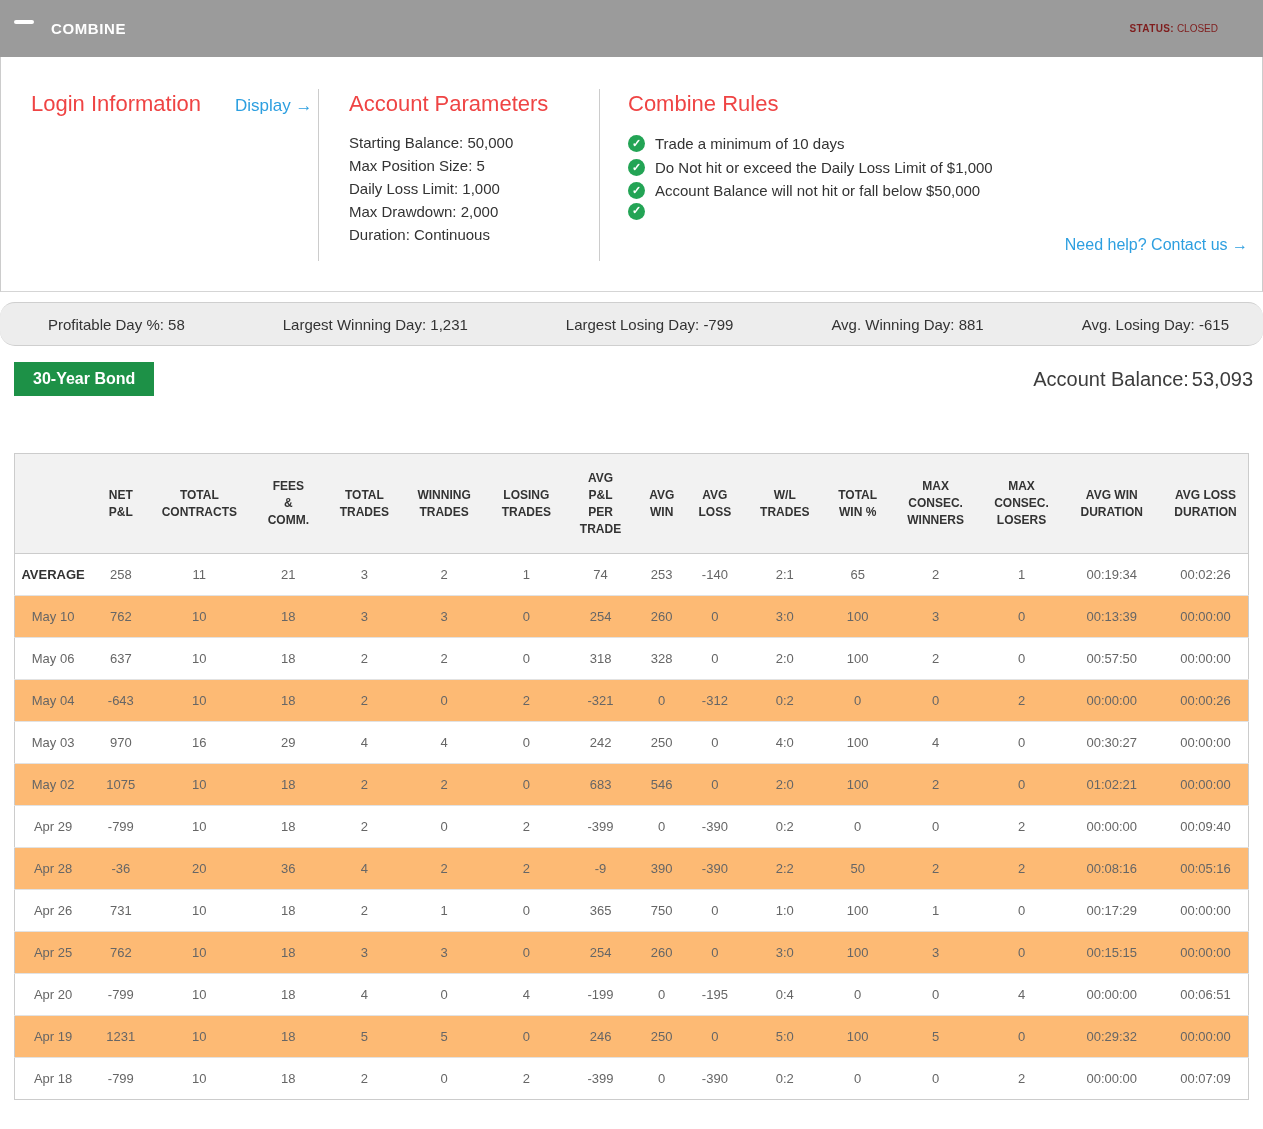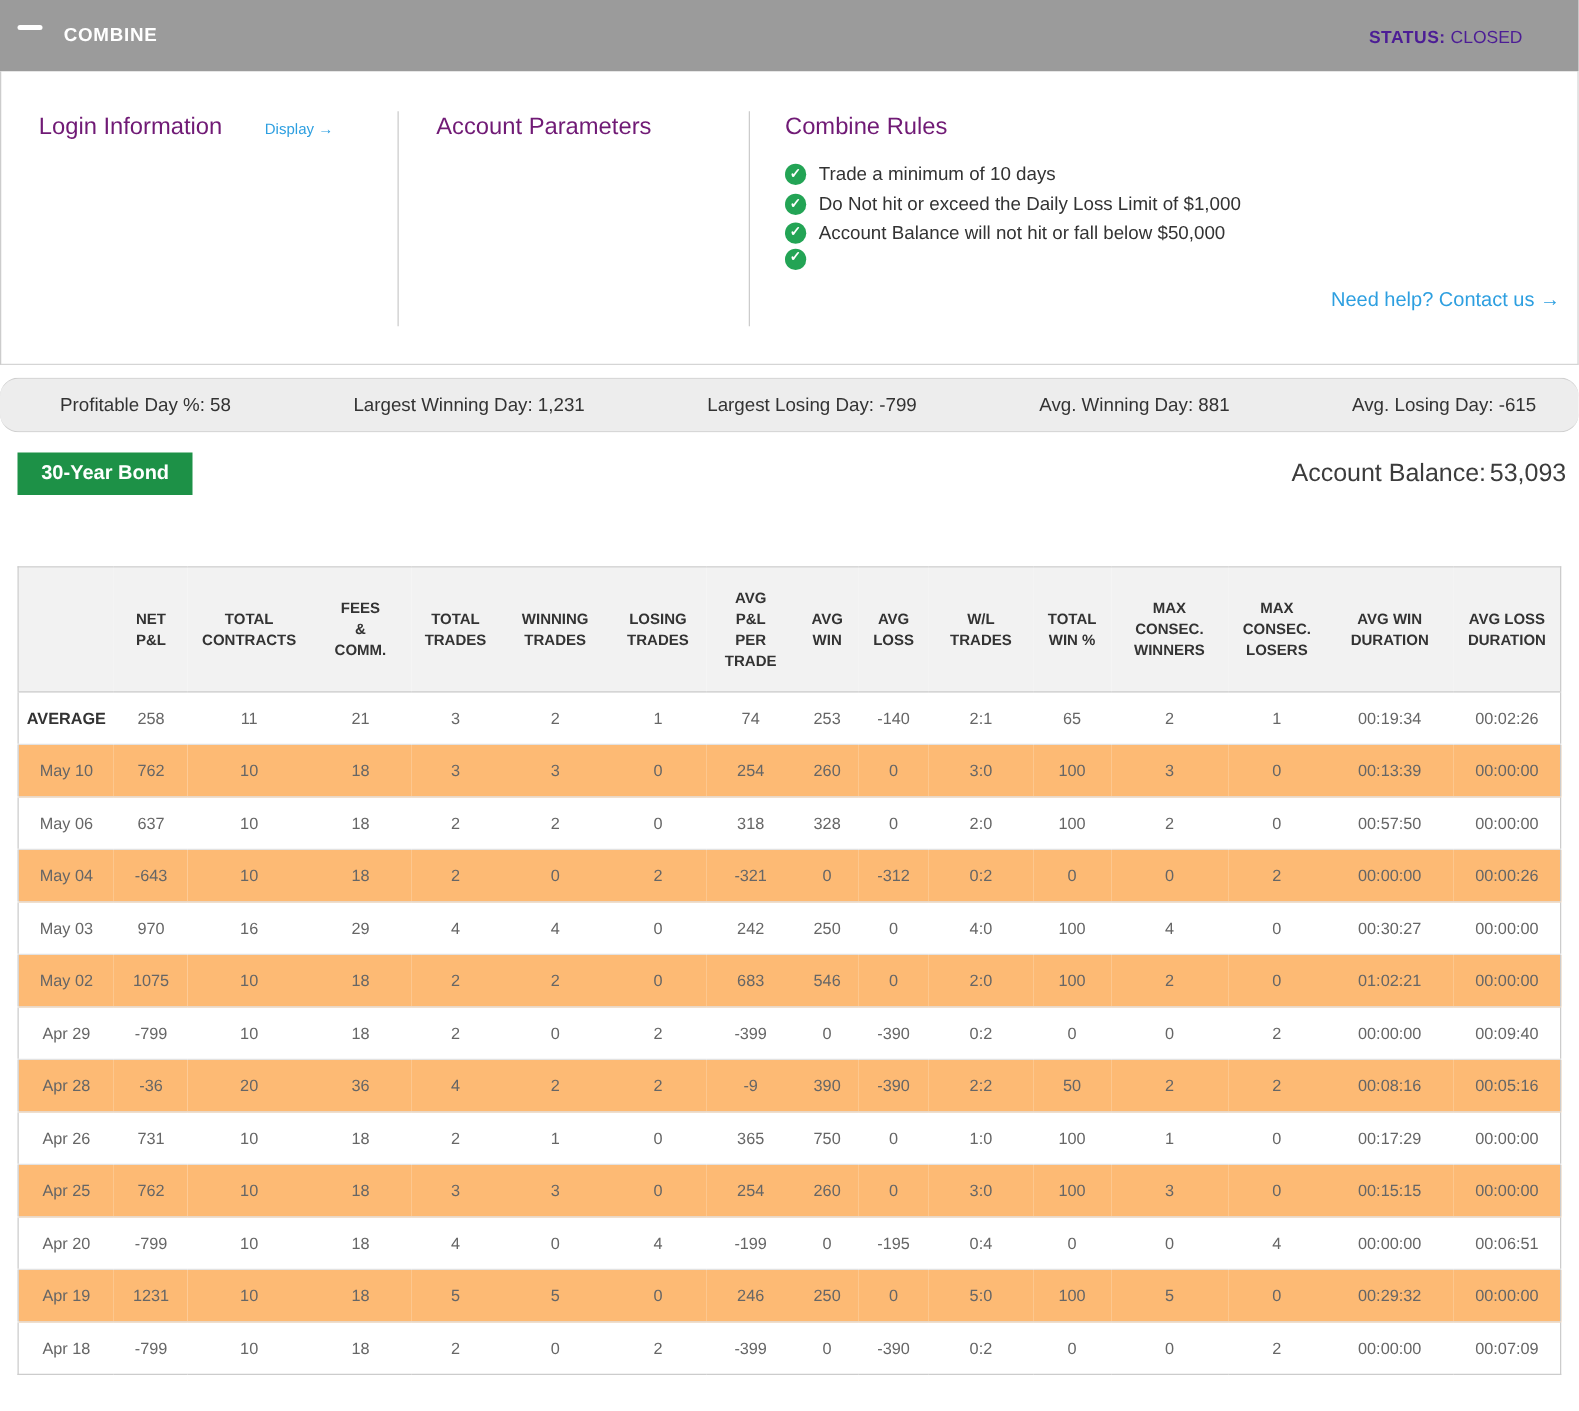--- a/index.html
+++ b/index.html
@@ -24,42 +24,42 @@
   .collapse-icon {
     width: 20px; height: 4px;
     background: #fff; border-radius: 2px;
     display: inline-block;
     margin-right: 17px;
     cursor: pointer;
   }
   .header-title {
     color: #fff; font-weight: bold; font-size: 15px; letter-spacing: 0.6px;
   }
-  .header-status { color: #4c1d95; font-size: 14px; }
+  .header-status { color: #7f1d1d; font-size: 10px; }
   .status-label { font-weight: bold; letter-spacing: 0.4px; }
 
   
   .info-panel {
     display: flex;
     border-left: 1px solid #ccc;
     border-right: 1px solid #ccc;
     border-bottom: 1px solid #d5d5d5;
     min-height: 235px;
     padding: 26px 0 24px;
   }
   .panel-col { padding-top: 8px; }
-  h2.section-title { font-size: 19px; font-weight: 400; color: #701a75; margin: 0; }
+  h2.section-title { font-size: 22px; font-weight: 400; color: #ef4444; margin: 0; }
   .blue-link { color: #2d9fe0; text-decoration: none; cursor: pointer; }
 
   .login-col {
     width: 317px;
     padding-left: 30px;
     display: flex; gap: 34px; align-items: baseline;
   }
-  .login-col .blue-link { font-size: 12px; }
+  .login-col .blue-link { font-size: 17px; }
 
   .v-divider { width: 1px; background: #ccc; margin: 6px 0; }
 
   .params-col { width: 280px; padding-left: 30px; }
   .params-list {
     list-style: none; margin: 14px 0 0; padding: 0;
     font-size: 15px; color: #333; line-height: 23px;
   }
 
   .rules-col { flex: 1; padding-left: 28px; padding-right: 14px; }
@@ -147,20 +147,27 @@
 <div class="info-panel">
   <div class="panel-col login-col">
     <h2 class="section-title">Login Information</h2>
     <a class="blue-link">Display →</a>
   </div>
 
   <div class="v-divider"></div>
 
   <div class="panel-col params-col">
     <h2 class="section-title">Account Parameters</h2>
+    <ul class="params-list" id="params-list">
+        <li>Starting Balance: 50,000</li>
+        <li>Max Position Size: 5</li>
+        <li>Daily Loss Limit: 1,000</li>
+        <li>Max Drawdown: 2,000</li>
+        <li>Duration: Continuous</li>
+      </ul>
   </div>
 
   <div class="v-divider"></div>
 
   <div class="panel-col rules-col">
     <h2 class="section-title">Combine Rules</h2>
     <ul class="rules-list" id="rules-list">
         <li>
           <span class="check-icon">✓</span>
           <span>Trade a minimum of 10 days</span>

